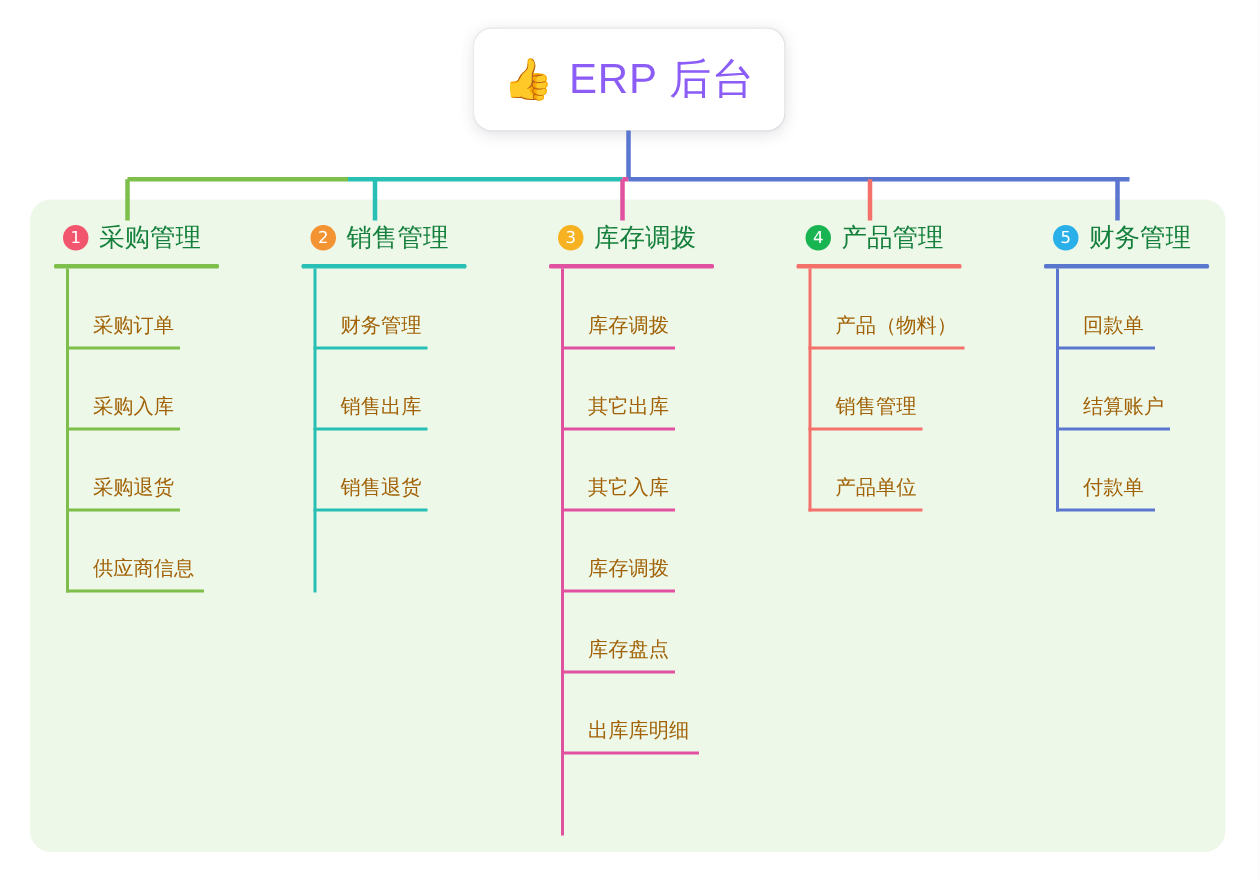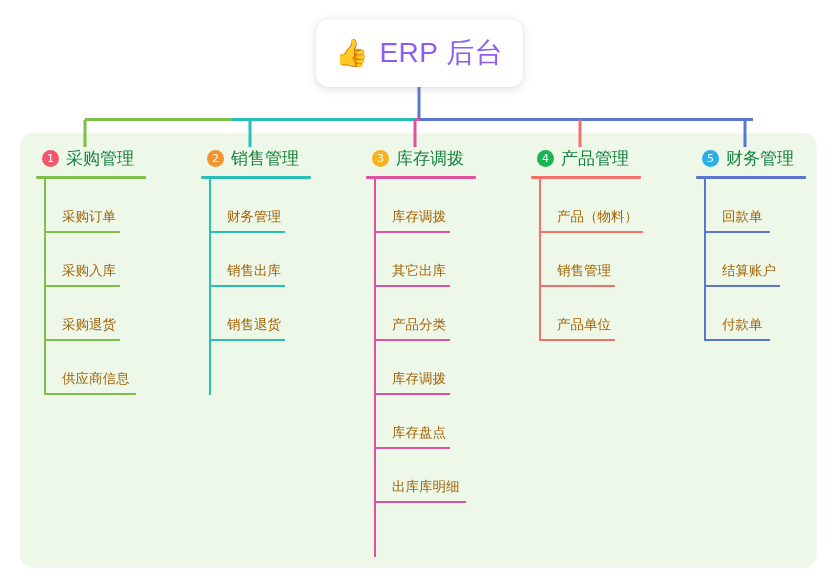--- a/index.html
+++ b/index.html
@@ -220,21 +220,21 @@
           <div class="spine" style="background: rgb(224, 81, 159); height: 378px;"></div>
           <div class="item">
             <span class="item-label">库存调拨</span>
             <div class="item-rule" style="width: 76px; background: rgb(224, 81, 159);"></div>
           </div>
           <div class="item">
             <span class="item-label">其它出库</span>
             <div class="item-rule" style="width: 76px; background: rgb(224, 81, 159);"></div>
           </div>
           <div class="item">
-            <span class="item-label">产品分类</span>
+            <span class="item-label">其它入库</span>
             <div class="item-rule" style="width: 76px; background: rgb(224, 81, 159);"></div>
           </div>
           <div class="item">
             <span class="item-label">库存调拨</span>
             <div class="item-rule" style="width: 76px; background: rgb(224, 81, 159);"></div>
           </div>
           <div class="item">
             <span class="item-label">库存盘点</span>
             <div class="item-rule" style="width: 76px; background: rgb(224, 81, 159);"></div>
           </div>

